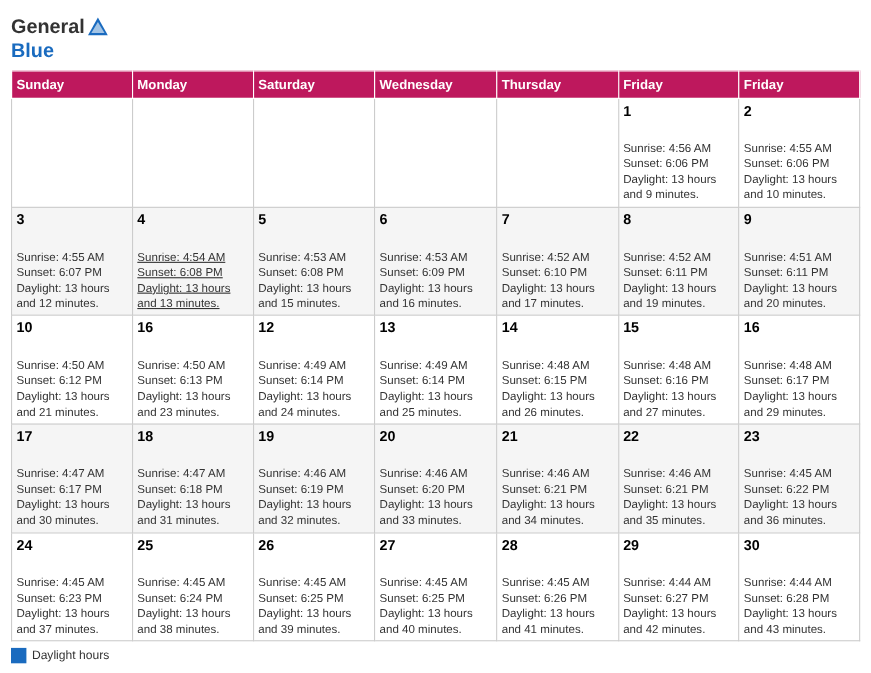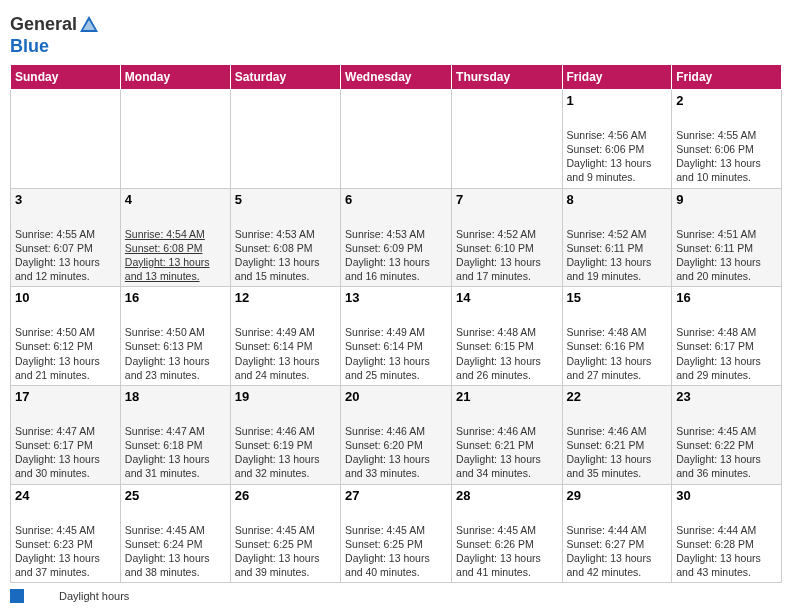--- a/index.html
+++ b/index.html
@@ -79,21 +79,20 @@
     }
     .empty-cell {
       background: #fff !important;
     }
     .legend {
       display: flex;
       align-items: center;
       margin-top: 6px;
       font-size: 11px;
       color: #333;
-      gap: 30px;
     }
     .legend-box {
       width: 14px;
       height: 14px;
       background: #1a6bbf;
       margin-right: 5px;
       display: inline-block;
     }
   </style>
 </head>

